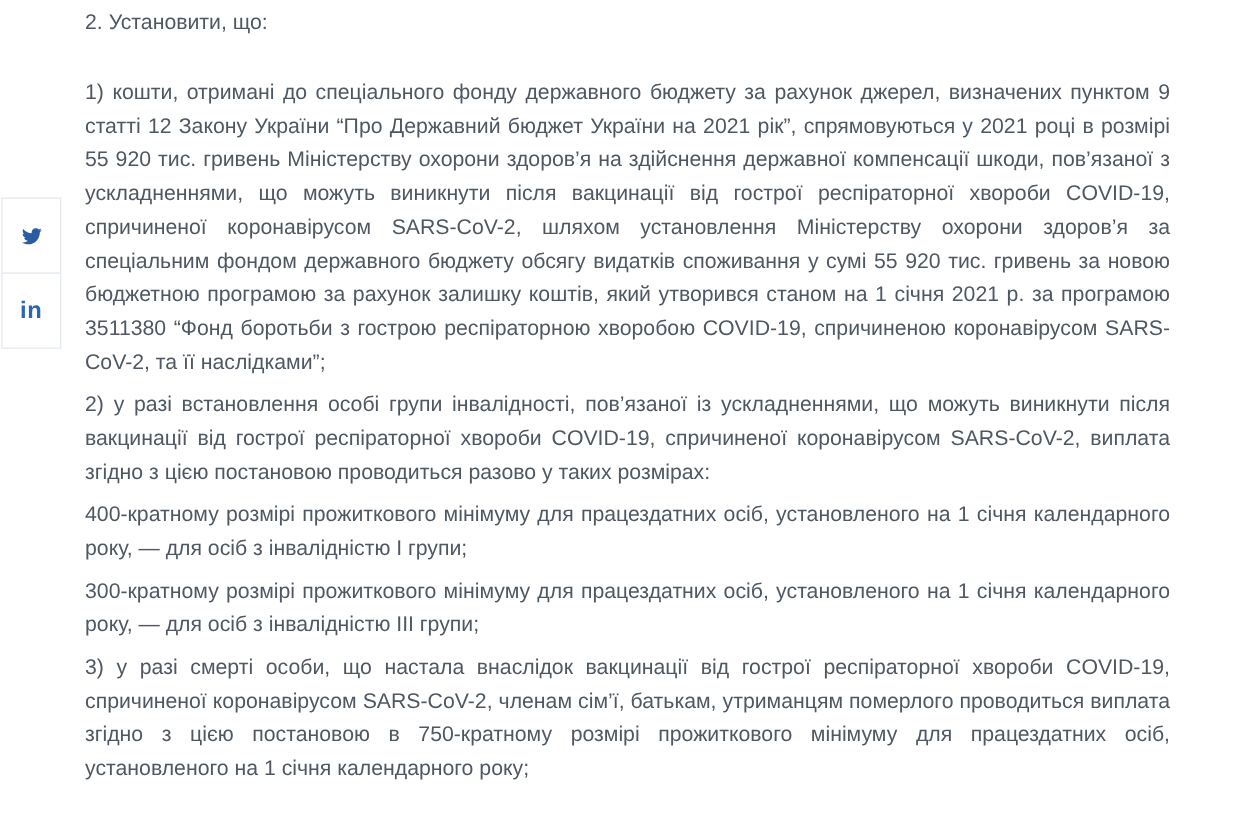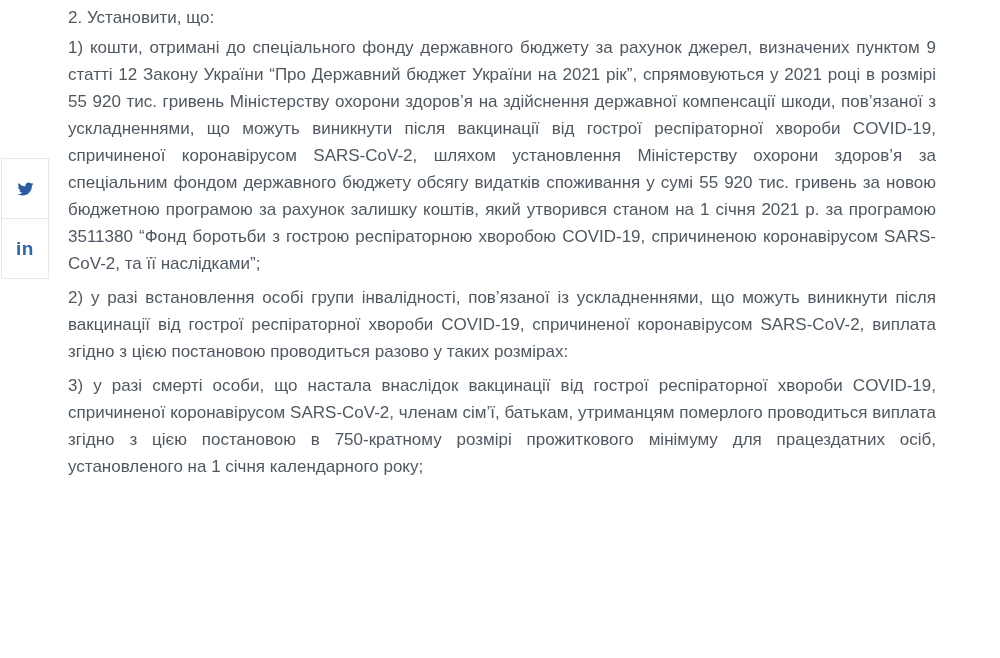--- a/index.html
+++ b/index.html
@@ -53,21 +53,21 @@
     color: #4f5862;
     font-size: 17px;
     line-height: 27px;
   }
   .doc p {
     margin: 0 0 7px 0;
     text-align: justify;
     text-justify: inter-word;
   }
   .doc p.p-heading {
-    margin-bottom: 3px;
+    margin-bottom: 29px;
     text-align: left;
   }
 </style>
 </head>
 <body>
 
 <div class="page">
 
   <aside class="share-sidebar">
     <div class="share-box">
@@ -79,16 +79,18 @@
     </div>
     <div class="share-box">
       <span class="li-label">in</span>
     </div>
   </aside>
 
   <main class="doc">
     <p class="p-heading">2. Установити, що:</p>
     <p>1) кошти, отримані до спеціального фонду державного бюджету за рахунок джерел, визначених пунктом 9 статті 12 Закону України “Про Державний бюджет України на 2021 рік”, спрямовуються у 2021 році в розмірі 55 920 тис. гривень Міністерству охорони здоров’я на здійснення державної компенсації шкоди, пов’язаної з ускладненнями, що можуть виникнути після вакцинації від гострої респіраторної хвороби COVID-19, спричиненої коронавірусом SARS-CoV-2, шляхом установлення Міністерству охорони здоров’я за спеціальним фондом державного бюджету обсягу видатків споживання у сумі 55 920 тис. гривень за новою бюджетною програмою за рахунок залишку коштів, який утворився станом на 1 січня 2021 р. за програмою 3511380 “Фонд боротьби з гострою респіраторною хворобою COVID-19, спричиненою коронавірусом SARS-CoV-2, та її наслідками”;</p>
     <p>2) у разі встановлення особі групи інвалідності, пов’язаної із ускладненнями, що можуть виникнути після вакцинації від гострої респіраторної хвороби COVID-19, спричиненої коронавірусом SARS-CoV-2, виплата згідно з цією постановою проводиться разово у таких розмірах:</p>
+    <p>400-кратному розмірі прожиткового мінімуму для працездатних осіб, установленого на 1 січня календарного року, — для осіб з інвалідністю I групи;</p>
+    <p>300-кратному розмірі прожиткового мінімуму для працездатних осіб, установленого на 1 січня календарного року, — для осіб з інвалідністю III групи;</p>
     <p>3) у разі смерті особи, що настала внаслідок вакцинації від гострої респіраторної хвороби COVID-19, спричиненої коронавірусом SARS-CoV-2, членам сім’ї, батькам, утриманцям померлого  проводиться виплата згідно з цією постановою в 750-кратному розмірі прожиткового мінімуму для працездатних осіб, установленого на 1 січня календарного року;</p>
   </main>
 
 </div>
 
 </body></html>

